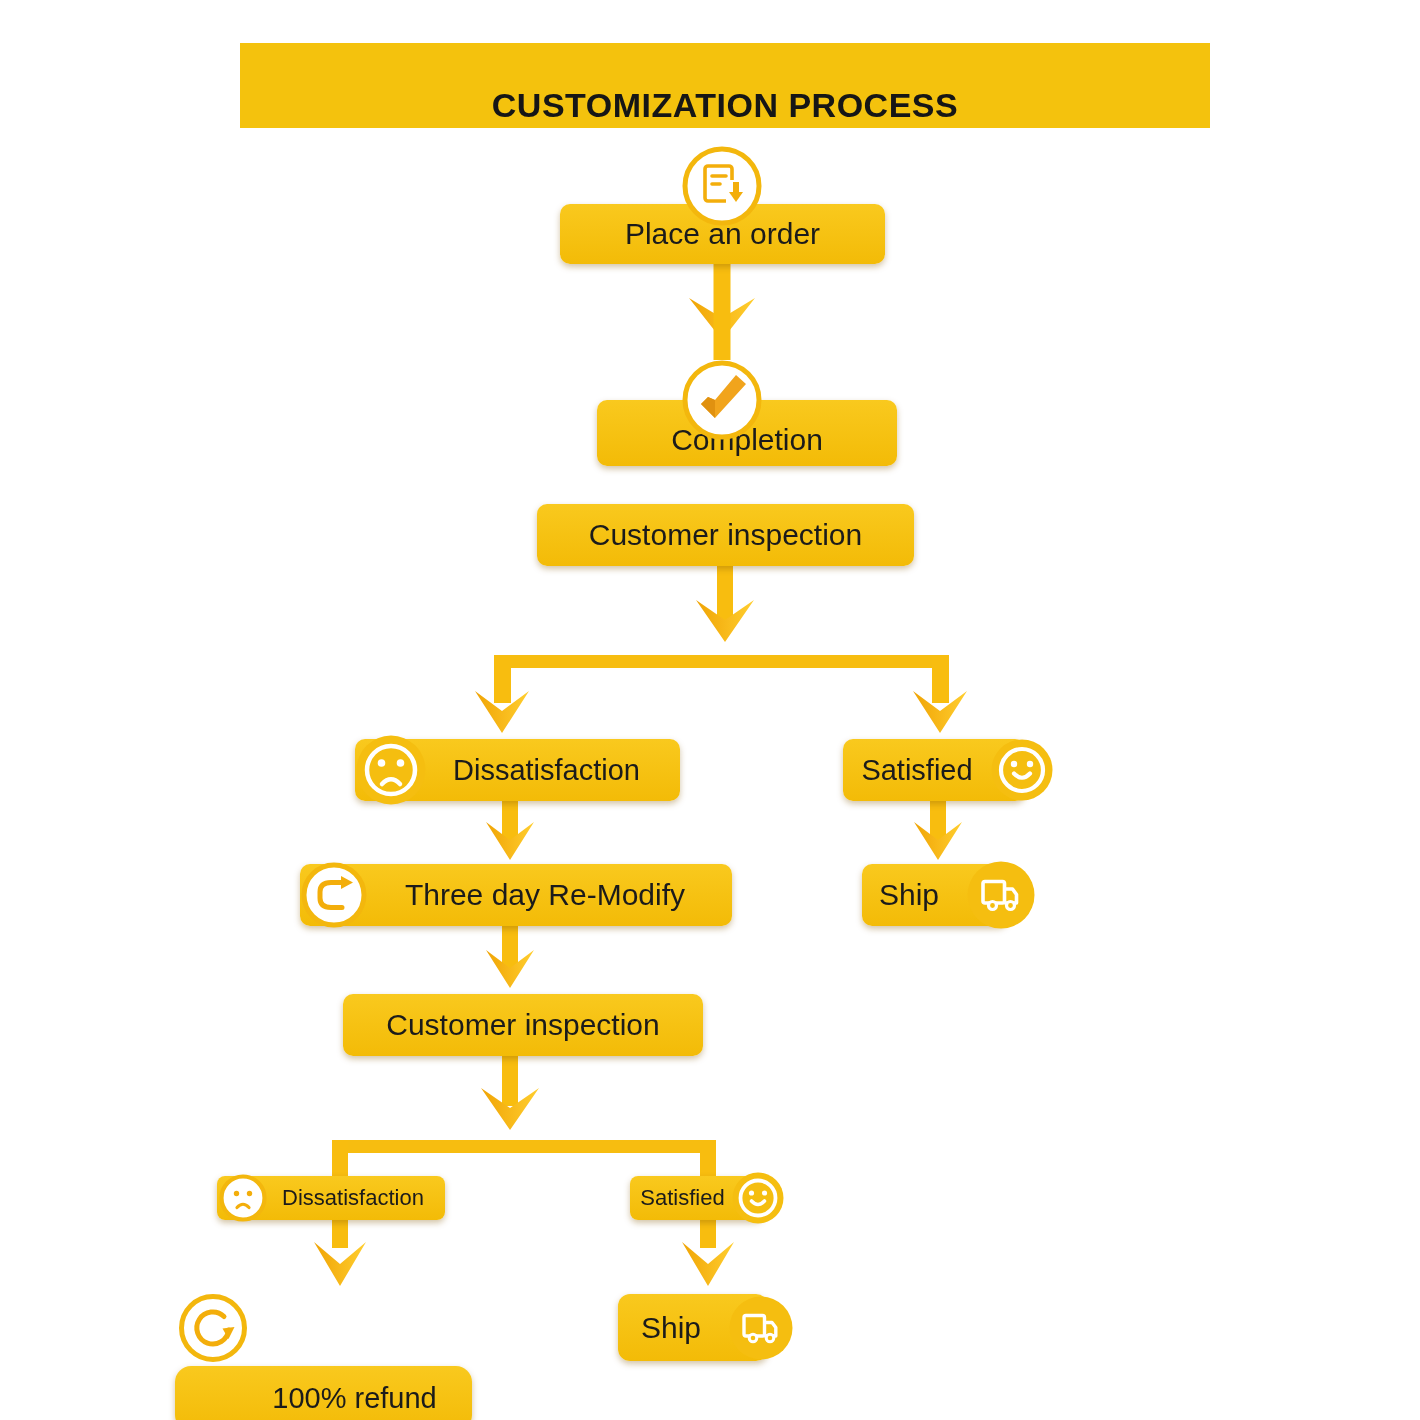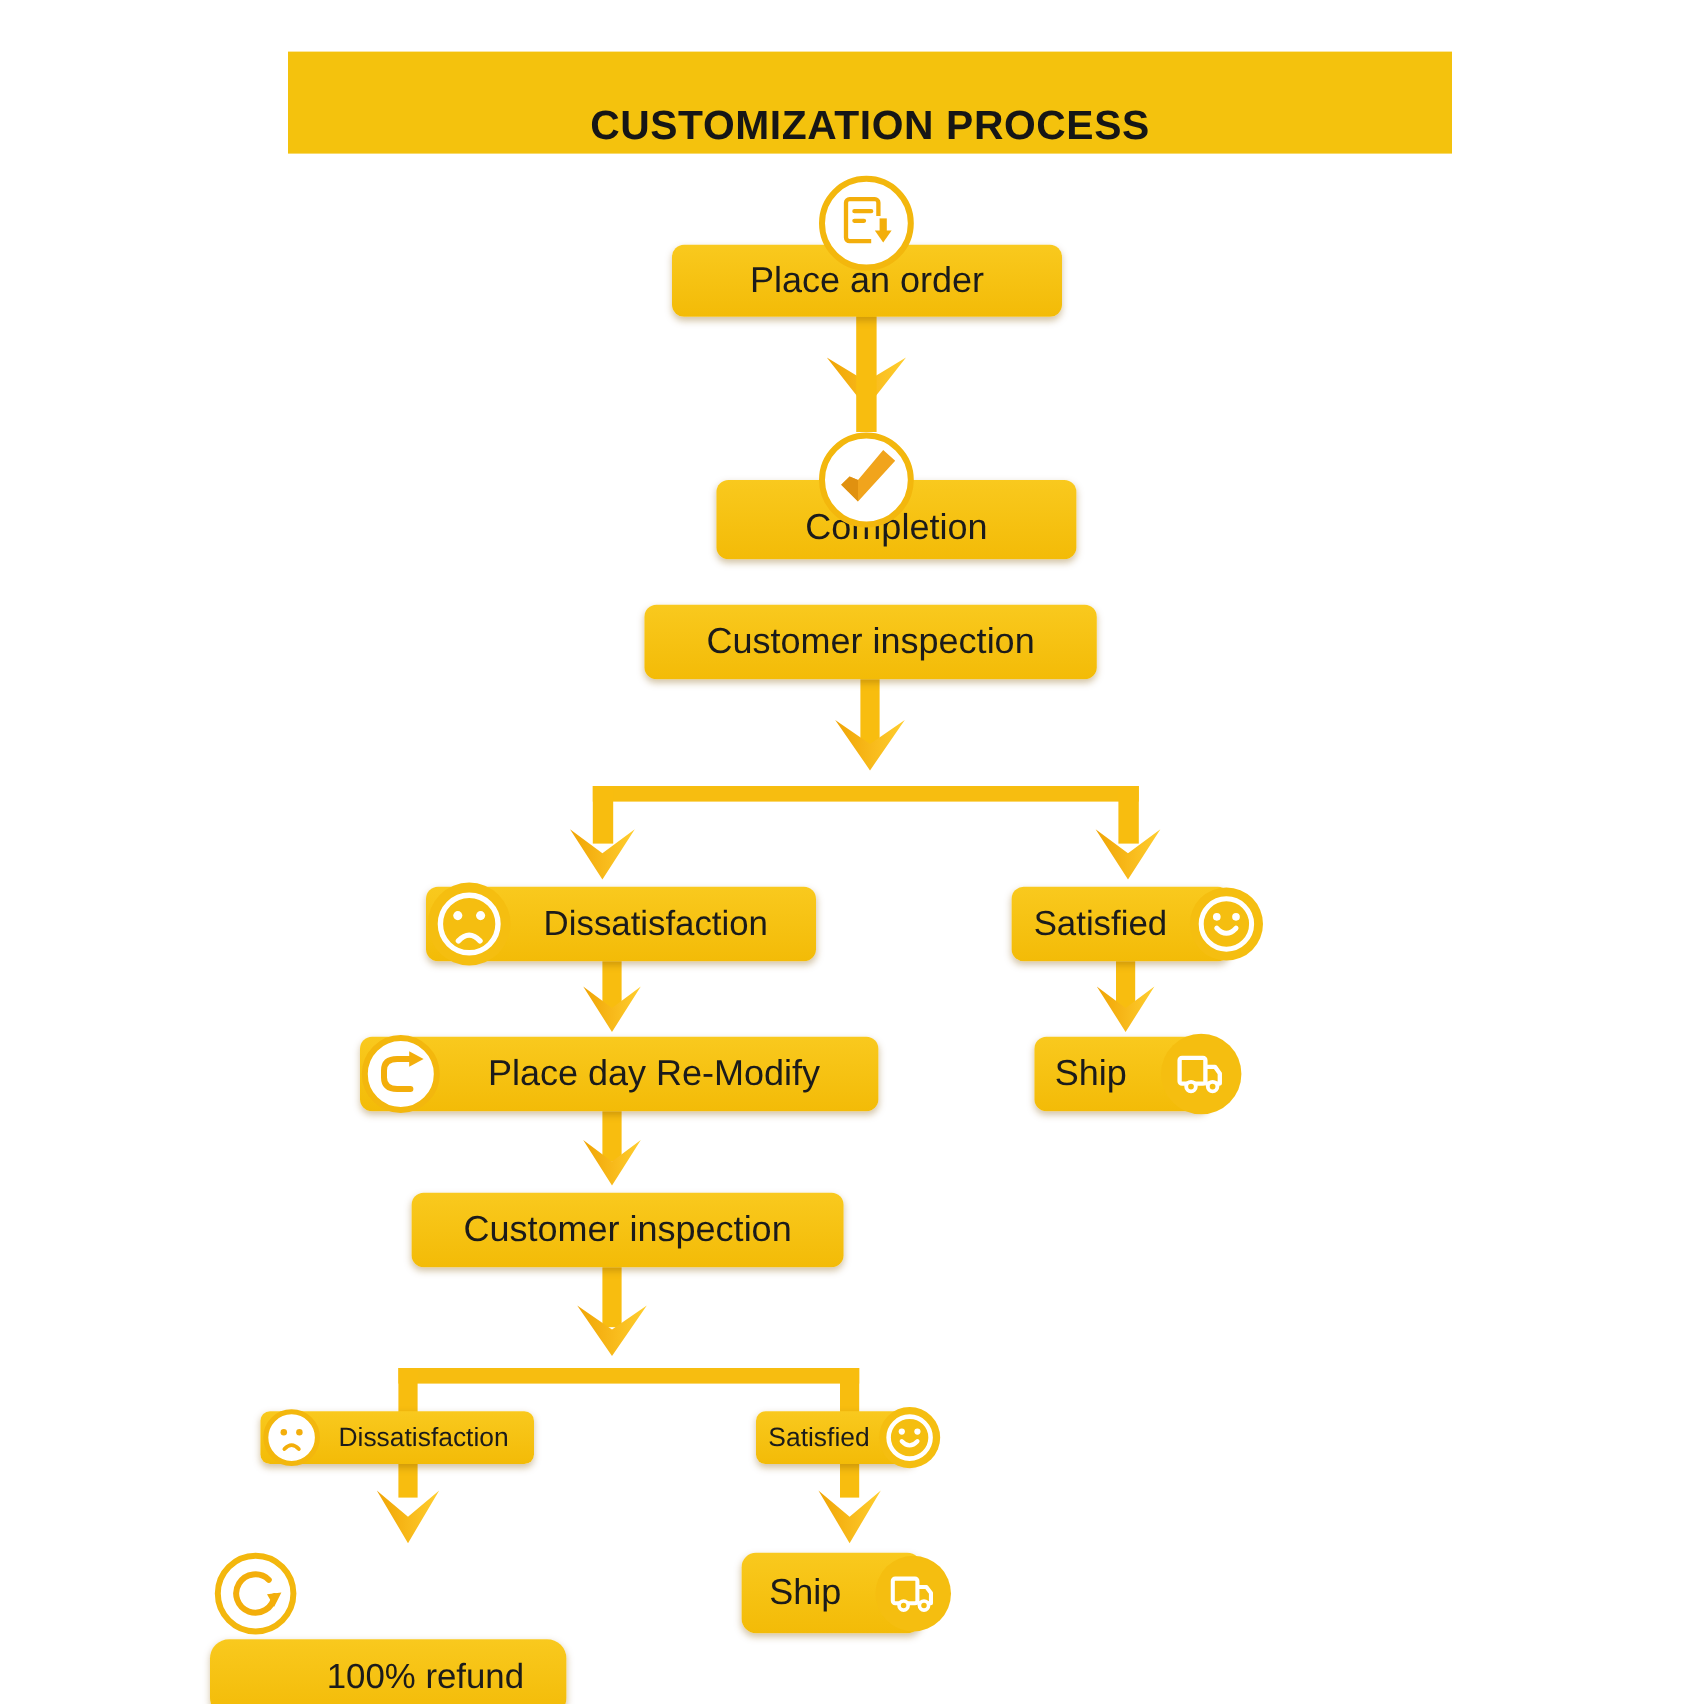--- a/index.html
+++ b/index.html
@@ -103,21 +103,21 @@
 
   <div class="box mid" style="left:355px;top:739px;width:325px;height:62px;padding-left:58px;box-sizing:border-box;">
     <span>Dissatisfaction</span>
   </div>
 
   <div class="box mid" style="left:843px;top:739px;width:182px;height:62px;padding-right:34px;box-sizing:border-box;">
     <span>Satisfied</span>
   </div>
 
   <div class="box big" style="left:300px;top:864px;width:432px;height:62px;padding-left:58px;box-sizing:border-box;">
-    <span>Place day Re-Modify</span>
+    <span>Three day Re-Modify</span>
   </div>
 
   <div class="box big" style="left:862px;top:864px;width:146px;height:62px;padding-right:52px;box-sizing:border-box;">
     <span>Ship</span>
   </div>
 
   <div class="box big" style="left:343px;top:994px;width:360px;height:62px;">
     <span>Customer inspection</span>
   </div>
 

